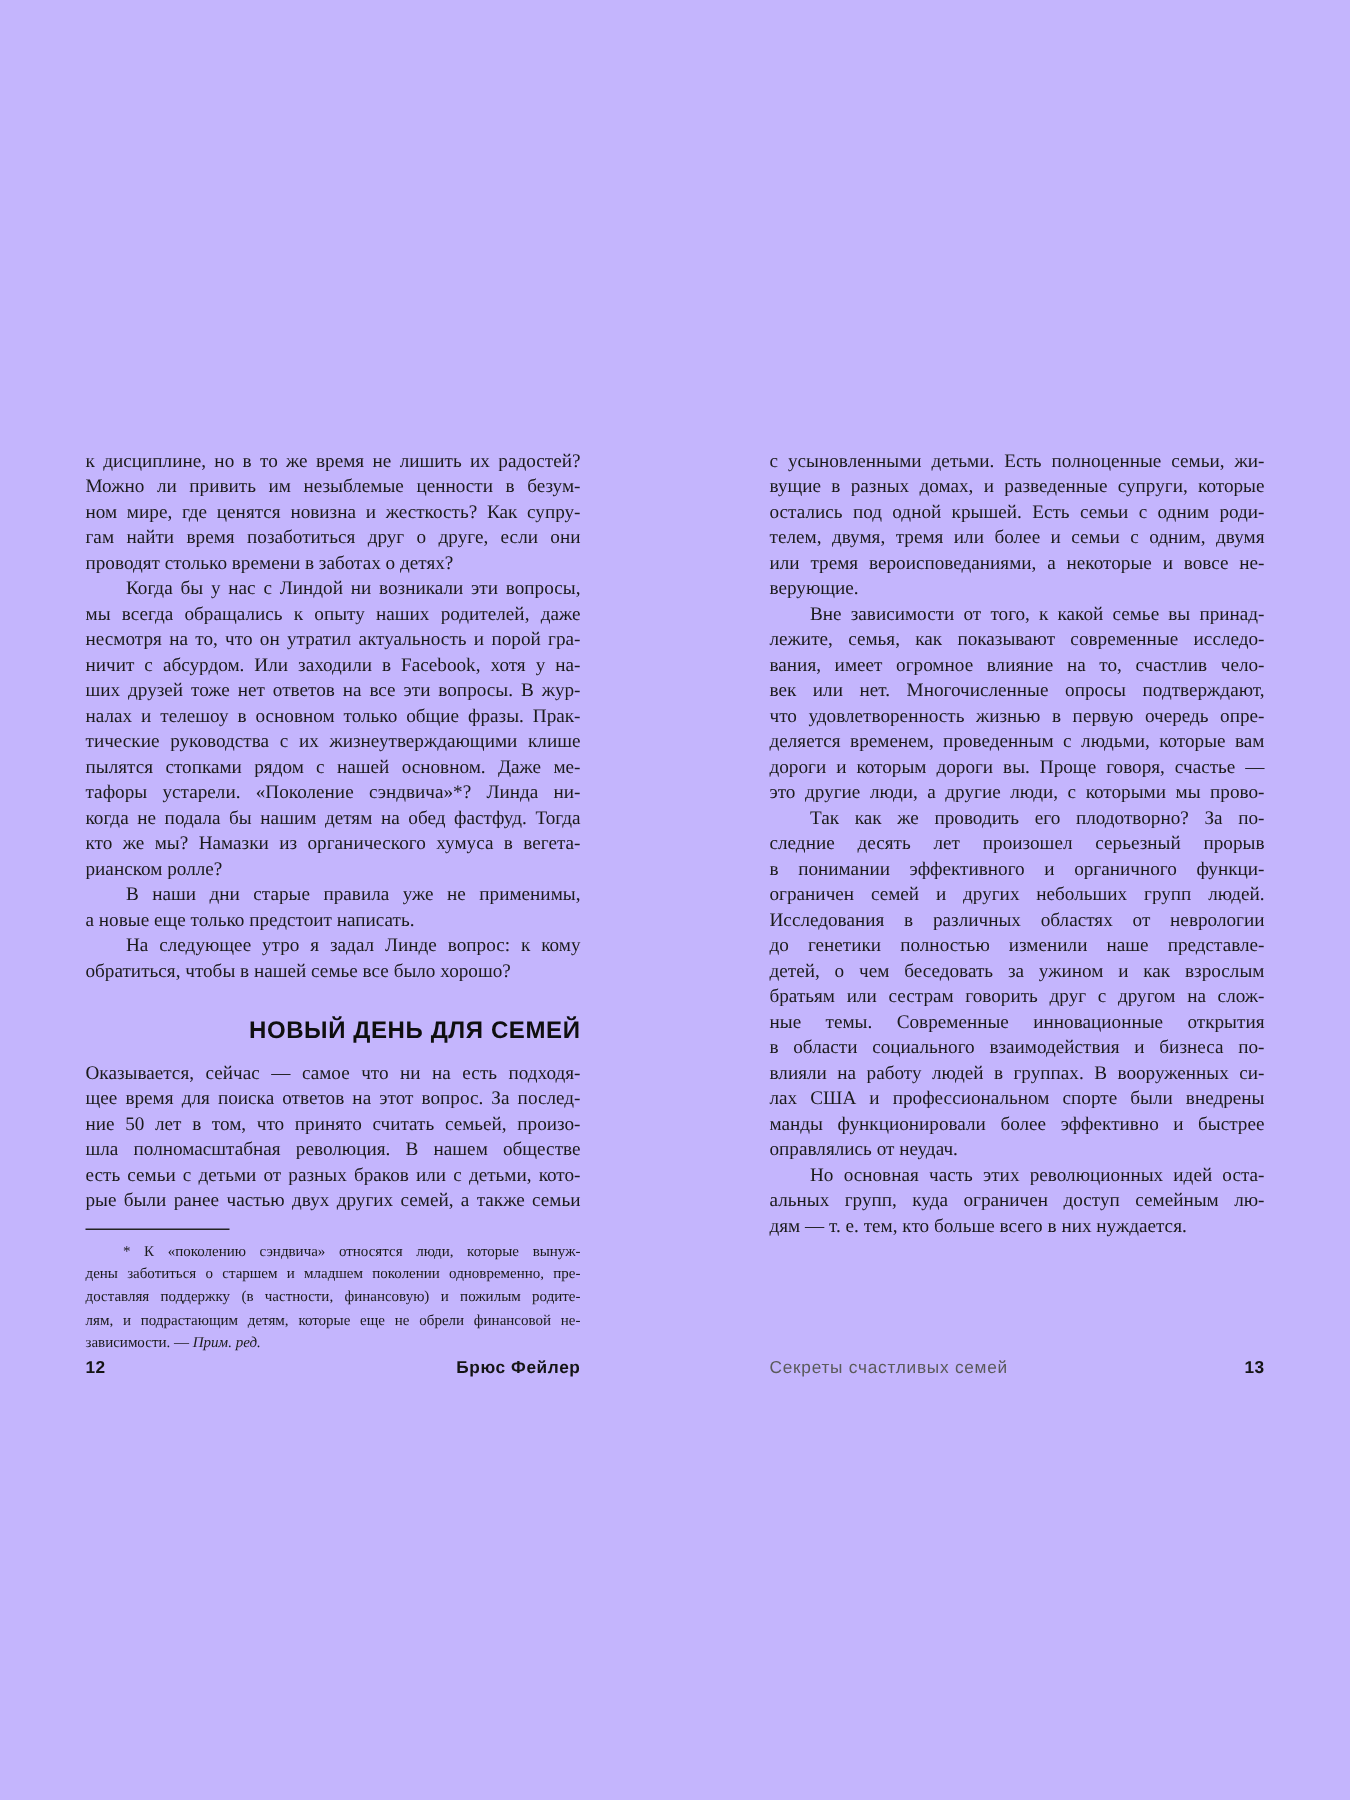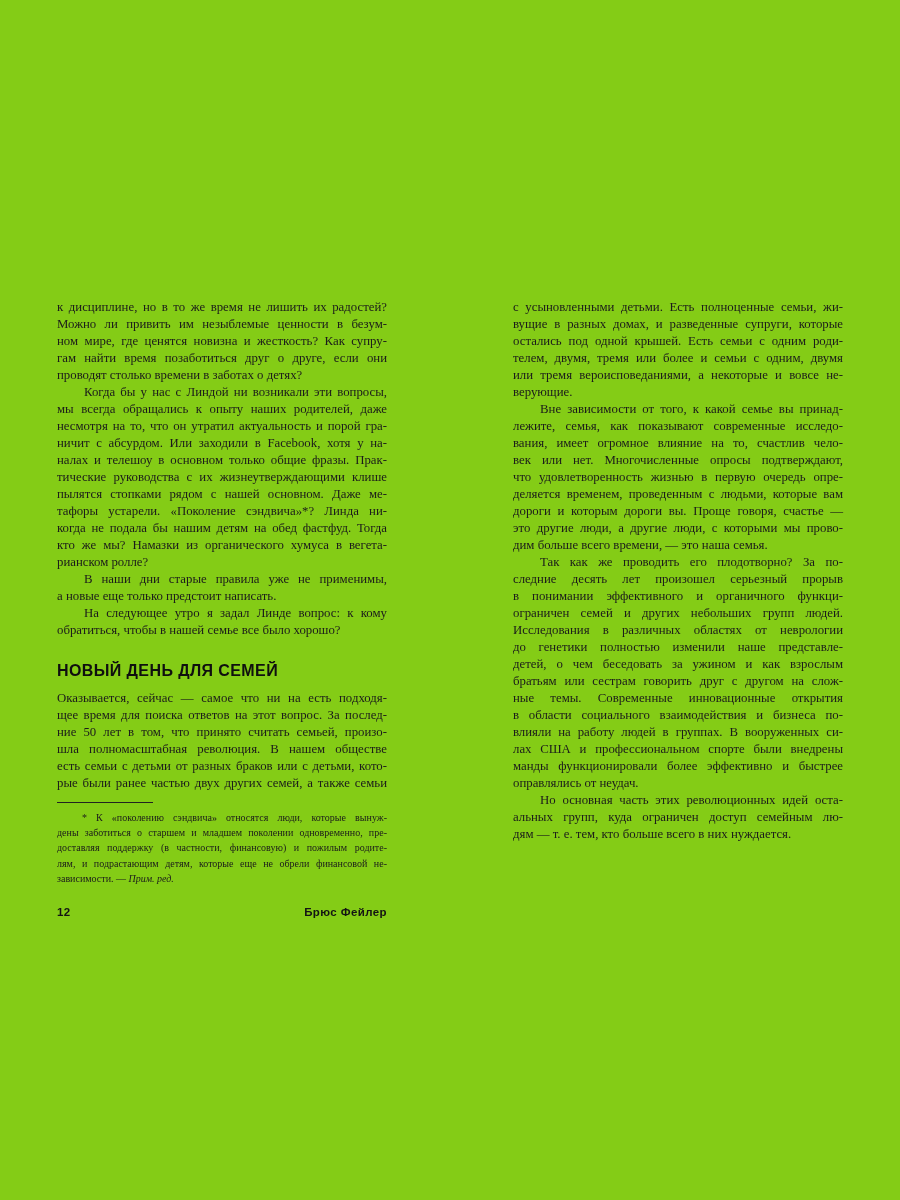--- a/index.html
+++ b/index.html
@@ -1,20 +1,20 @@
 <!DOCTYPE html>
 <html><head>
 <meta charset="utf-8">
 <style>
   html, body { margin: 0; padding: 0; background: #ffffff; }
   .spread {
     position: relative;
     width: 900px;
     height: 1200px;
-    background: #84cc16;
+    background: #c4b5fd;
     overflow: hidden;
     font-family: "Liberation Serif", serif;
     color: #1b1b1b;
   }
   .col {
     position: absolute;
     top: 299px;
     width: 330px;
     font-size: 12.8px;
   }
@@ -30,20 +30,21 @@
   .tline.last { text-align-last: left; }
   .para.indent > .tline:first-child { padding-left: 27px; }
   .section-heading {
     font-family: "Liberation Sans", sans-serif;
     font-weight: 700;
     font-size: 16px;
     line-height: 19px;
     letter-spacing: 0.4px;
     color: #0f0f0f;
     margin: 22px 0 10px 0;
+    text-align: right;
   }
   .fn-rule {
     width: 96px;
     height: 0;
     border-top: 1.2px solid #222222;
     margin: 10px 0 7px 0;
   }
   .footnote { font-size: 10px; }
   .footnote .tline { line-height: 15.2px; }
   .footnote .tline:first-child { padding-left: 25px; }
@@ -88,20 +89,21 @@
         <div class="tline">Можно ли привить им незыблемые ценности в безум-</div>
         <div class="tline">ном мире, где ценятся новизна и жесткость? Как супру-</div>
         <div class="tline">гам найти время позаботиться друг о друге, если они</div>
         <div class="tline last">проводят столько времени в заботах о детях?</div>
       </div>
       <div class="para body indent">
         <div class="tline">Когда бы у нас с Линдой ни возникали эти вопросы,</div>
         <div class="tline">мы всегда обращались к опыту наших родителей, даже</div>
         <div class="tline">несмотря на то, что он утратил актуальность и порой гра-</div>
         <div class="tline">ничит с абсурдом. Или заходили в Facebook, хотя у на-</div>
+        <div class="tline">ших друзей тоже нет ответов на все эти вопросы. В жур-</div>
         <div class="tline">налах и телешоу в основном только общие фразы. Прак-</div>
         <div class="tline">тические руководства с их жизнеутверждающими клише</div>
         <div class="tline">пылятся стопками рядом с нашей основном. Даже ме-</div>
         <div class="tline">тафоры устарели. «Поколение сэндвича»*? Линда ни-</div>
         <div class="tline">когда не подала бы нашим детям на обед фастфуд. Тогда</div>
         <div class="tline">кто же мы? Намазки из органического хумуса в вегета-</div>
         <div class="tline last">рианском ролле?</div>
       </div>
       <div class="para body indent">
         <div class="tline">В наши дни старые правила уже не применимы,</div>
@@ -141,21 +143,20 @@
       </div>
       <div class="para body indent">
         <div class="tline">Вне зависимости от того, к какой семье вы принад-</div>
         <div class="tline">лежите, семья, как показывают современные исследо-</div>
         <div class="tline">вания, имеет огромное влияние на то, счастлив чело-</div>
         <div class="tline">век или нет. Многочисленные опросы подтверждают,</div>
         <div class="tline">что удовлетворенность жизнью в первую очередь опре-</div>
         <div class="tline">деляется временем, проведенным с людьми, которые вам</div>
         <div class="tline">дороги и которым дороги вы. Проще говоря, счастье —</div>
         <div class="tline">это другие люди, а другие люди, с которыми мы прово-</div>
-        <div class="tline last">дим больше всего времени, — это наша семья.</div>
       </div>
       <div class="para body indent">
         <div class="tline">Так как же проводить его плодотворно? За по-</div>
         <div class="tline">следние десять лет произошел серьезный прорыв</div>
         <div class="tline">в понимании эффективного и органичного функци-</div>
         <div class="tline">ограничен семей и других небольших групп людей.</div>
         <div class="tline">Исследования в различных областях от неврологии</div>
         <div class="tline">до генетики полностью изменили наше представле-</div>
         <div class="tline">детей, о чем беседовать за ужином и как взрослым</div>
         <div class="tline">братьям или сестрам говорить друг с другом на слож-</div>
@@ -171,14 +172,18 @@
         <div class="tline">альных групп, куда ограничен доступ семейным лю-</div>
         <div class="tline last">дям — т. е. тем, кто больше всего в них нуждается.</div>
       </div>
     </div>
 
   <div class="footer footer-left">
     <span class="page-num">12</span>
     <span class="run-author">Брюс Фейлер</span>
   </div>
 
+  <div class="footer footer-right">
+    <span class="run-title">Секреты счастливых семей</span>
+    <span class="page-num">13</span>
+  </div>
 
 </div>
 
 </body></html>

